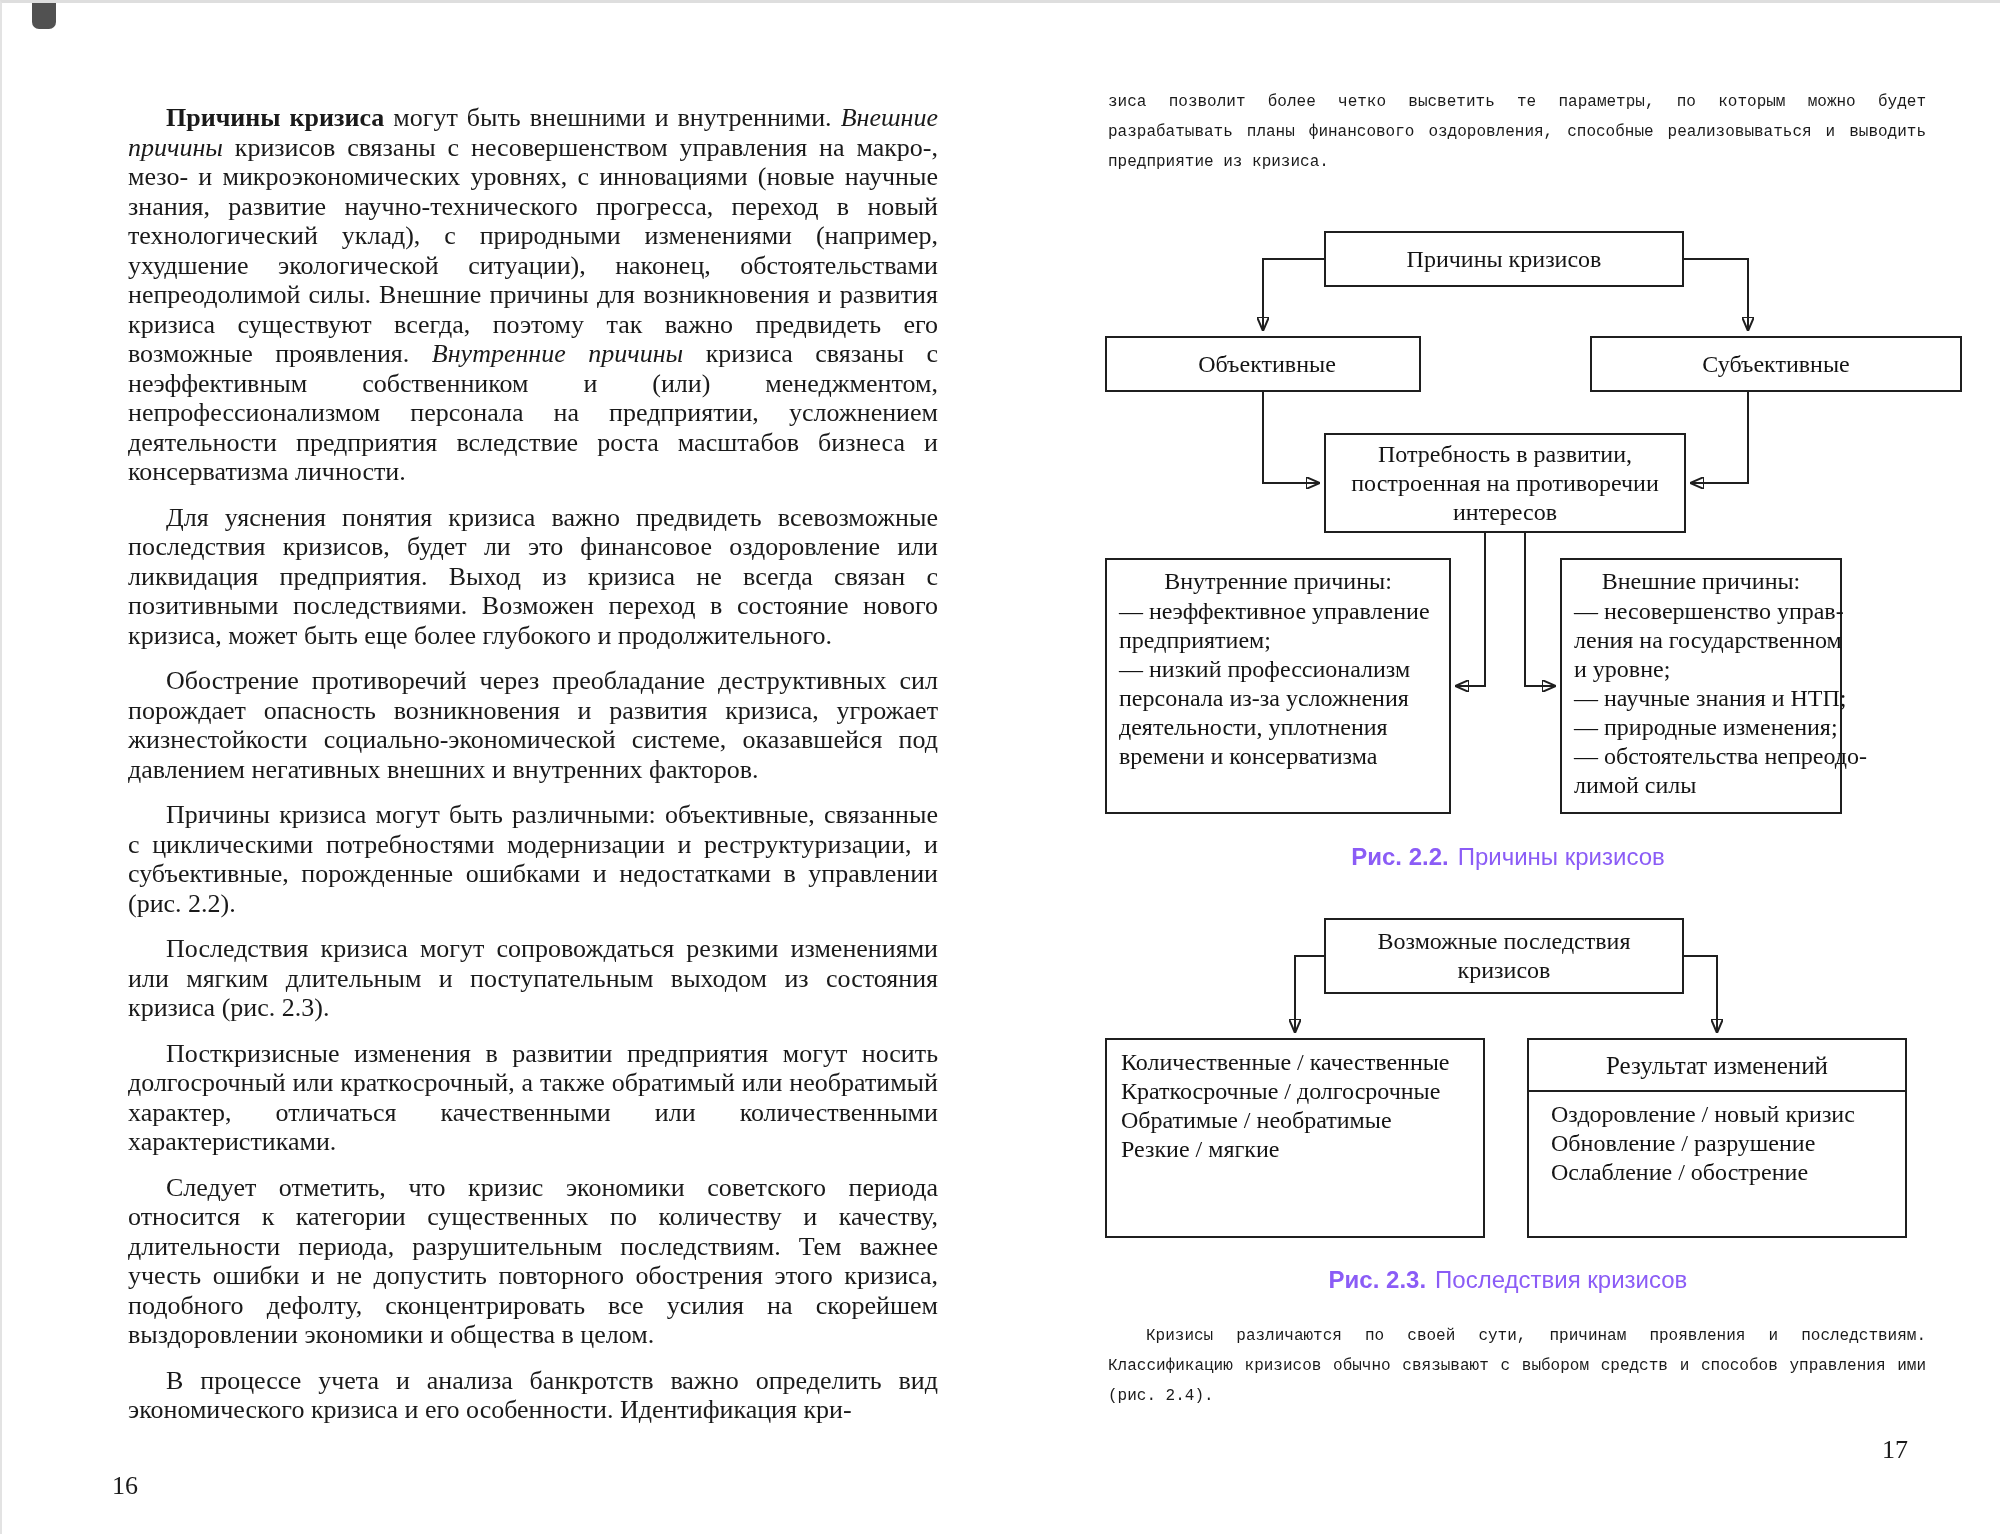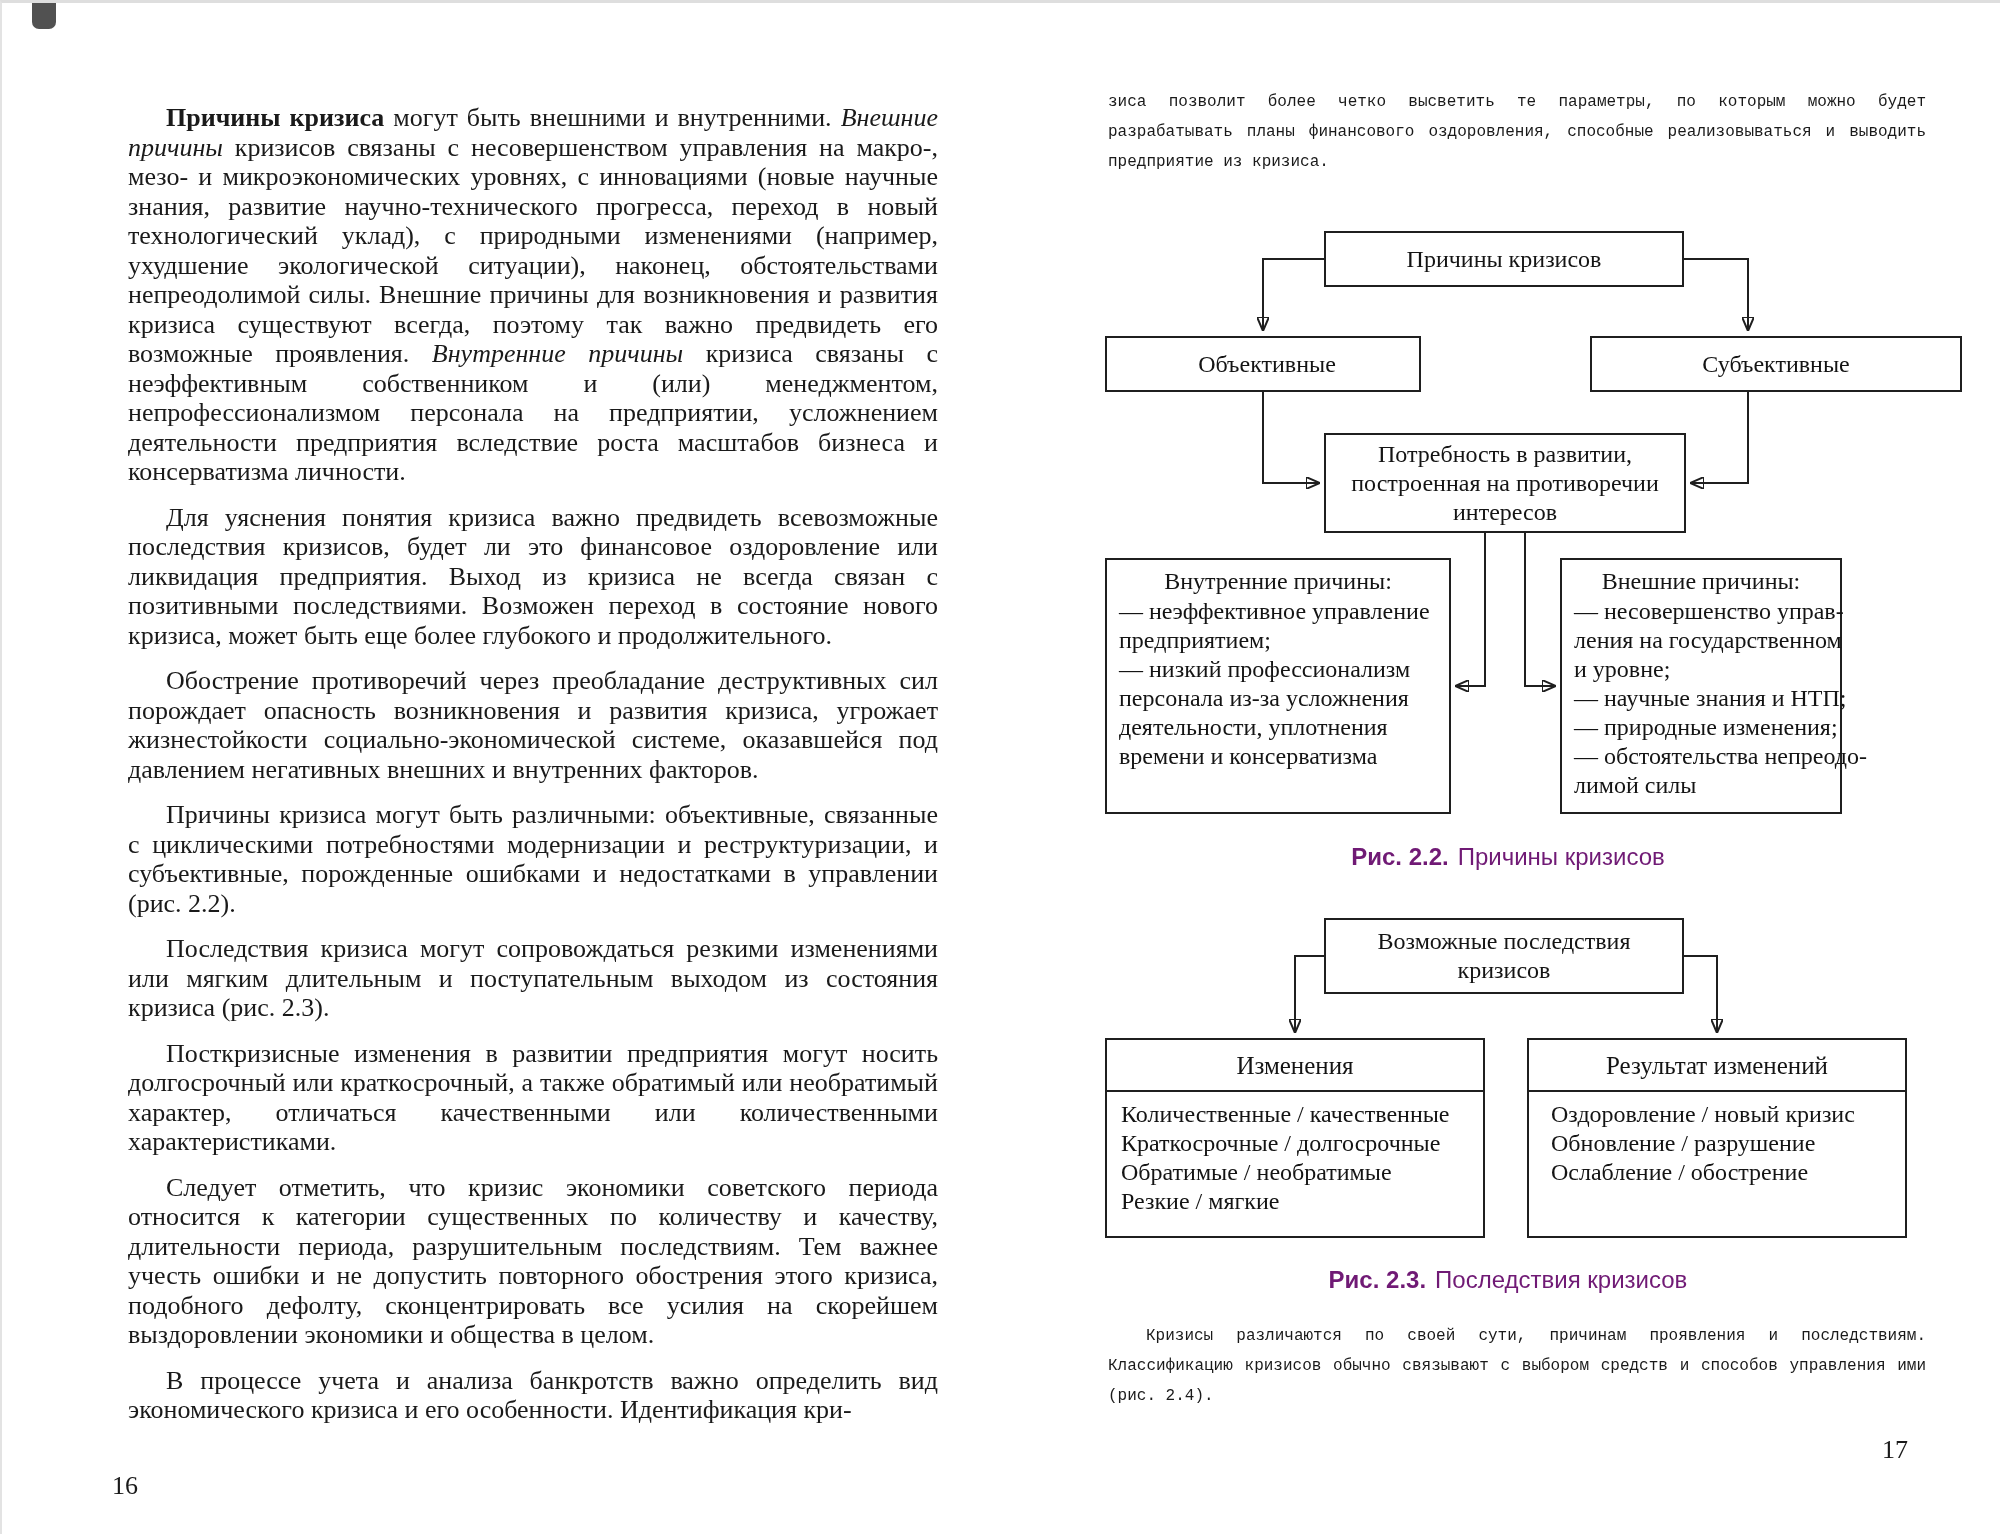--- a/index.html
+++ b/index.html
@@ -48,21 +48,21 @@
     border-bottom:2px solid #1f1f1f; box-sizing:border-box; font-size:25px;
   }
   .hdrbox .bodylines { padding:8px 10px 6px 14px; }
   .hdrbox.pad-more .bodylines { padding-left:22px; }
 
   svg.connectors { position:absolute; pointer-events:none; }
   svg.connectors path { stroke:#1f1f1f; stroke-width:2; fill:none; }
 
   .caption {
     position:absolute; left:1100px; width:812px; text-align:center;
-    font-family:"Liberation Sans", sans-serif; font-size:24px; color:#701a75;
+    font-family:"Liberation Sans", sans-serif; font-size:24px; color:#8b5cf6;
   }
   .cap-label { font-weight:bold; margin-right:9px; }
   #cap22 { top:840px; }
   #cap23 { top:1263px; }
 </style>
 </head>
 <body>
 
 <div class="canvas">
   <div class="scan-mark"></div>
@@ -136,21 +136,20 @@
   <div class="caption" id="cap22">
     <span class="cap-label">Рис. 2.2.</span><span class="cap-text">Причины кризисов</span>
   </div>
 
   <div class="dbox center centerlines" style="left:1322px; top:915px; width:360px; height:76px;">
       <div class="boxline">Возможные последствия</div>
       <div class="boxline">кризисов</div>
     </div>
 
   <div class="dbox hdrbox" style="left:1103px; top:1035px; width:380px; height:200px;">
-    <div class="hdr">Изменения</div>
     <div class="bodylines">
         <div class="boxline">Количественные / качественные</div>
         <div class="boxline">Краткосрочные / долгосрочные</div>
         <div class="boxline">Обратимые / необратимые</div>
         <div class="boxline">Резкие / мягкие</div>
       </div>
   </div>
   <div class="dbox hdrbox pad-more" style="left:1525px; top:1035px; width:380px; height:200px;">
     <div class="hdr">Результат изменений</div>
     <div class="bodylines">

